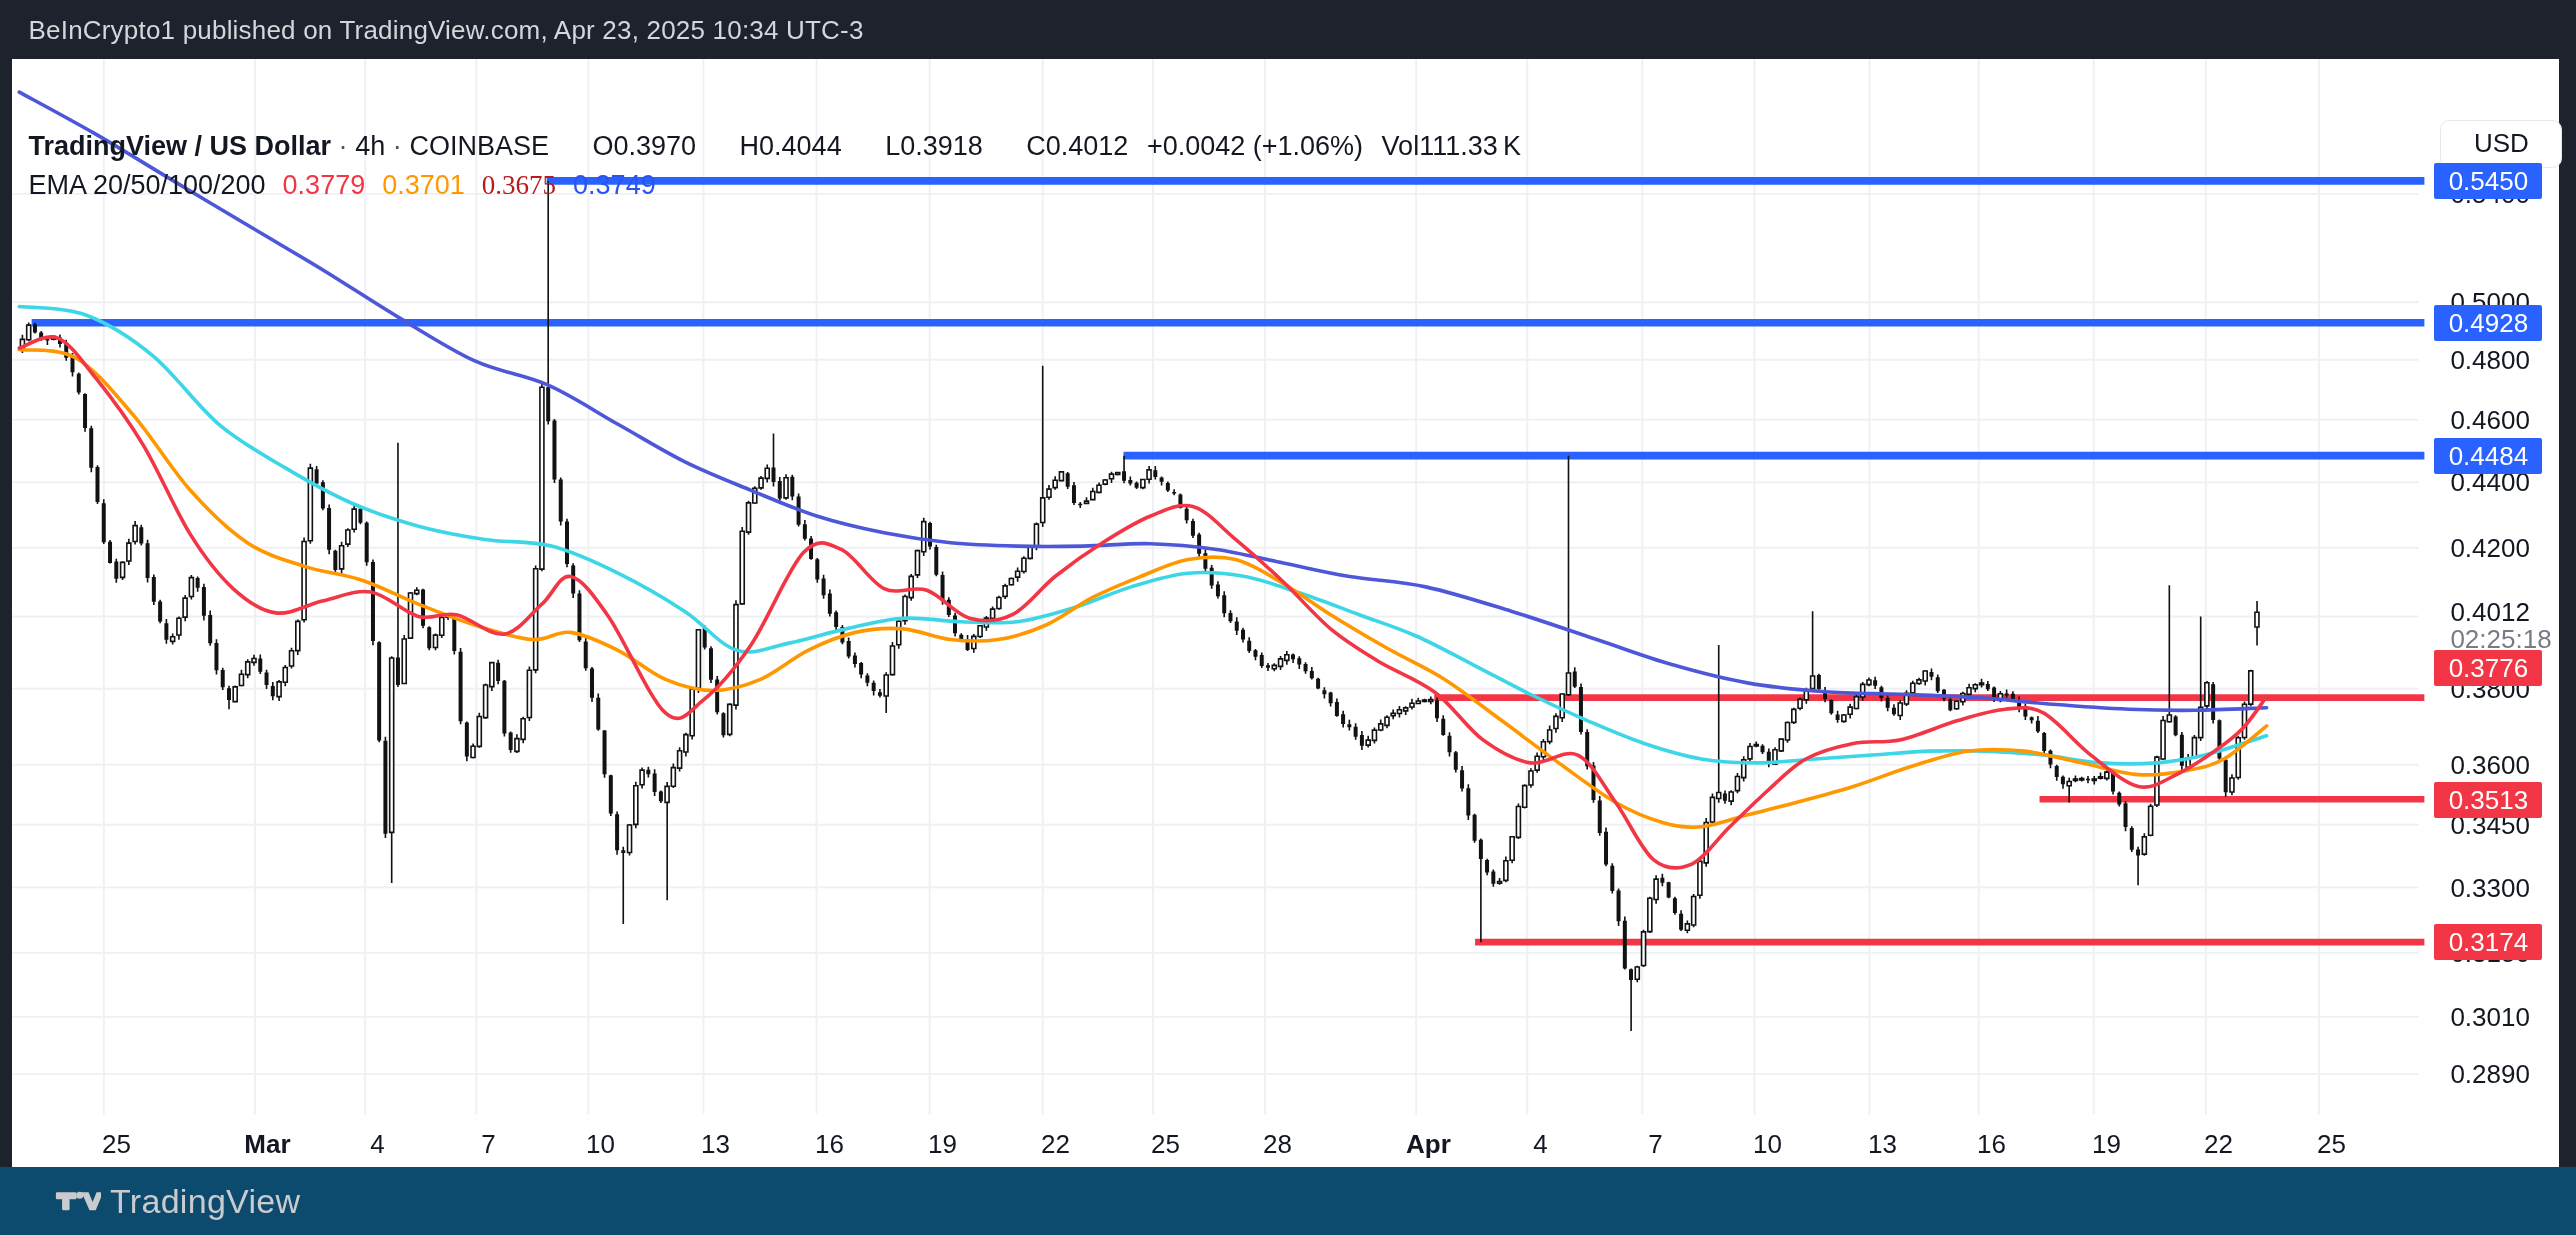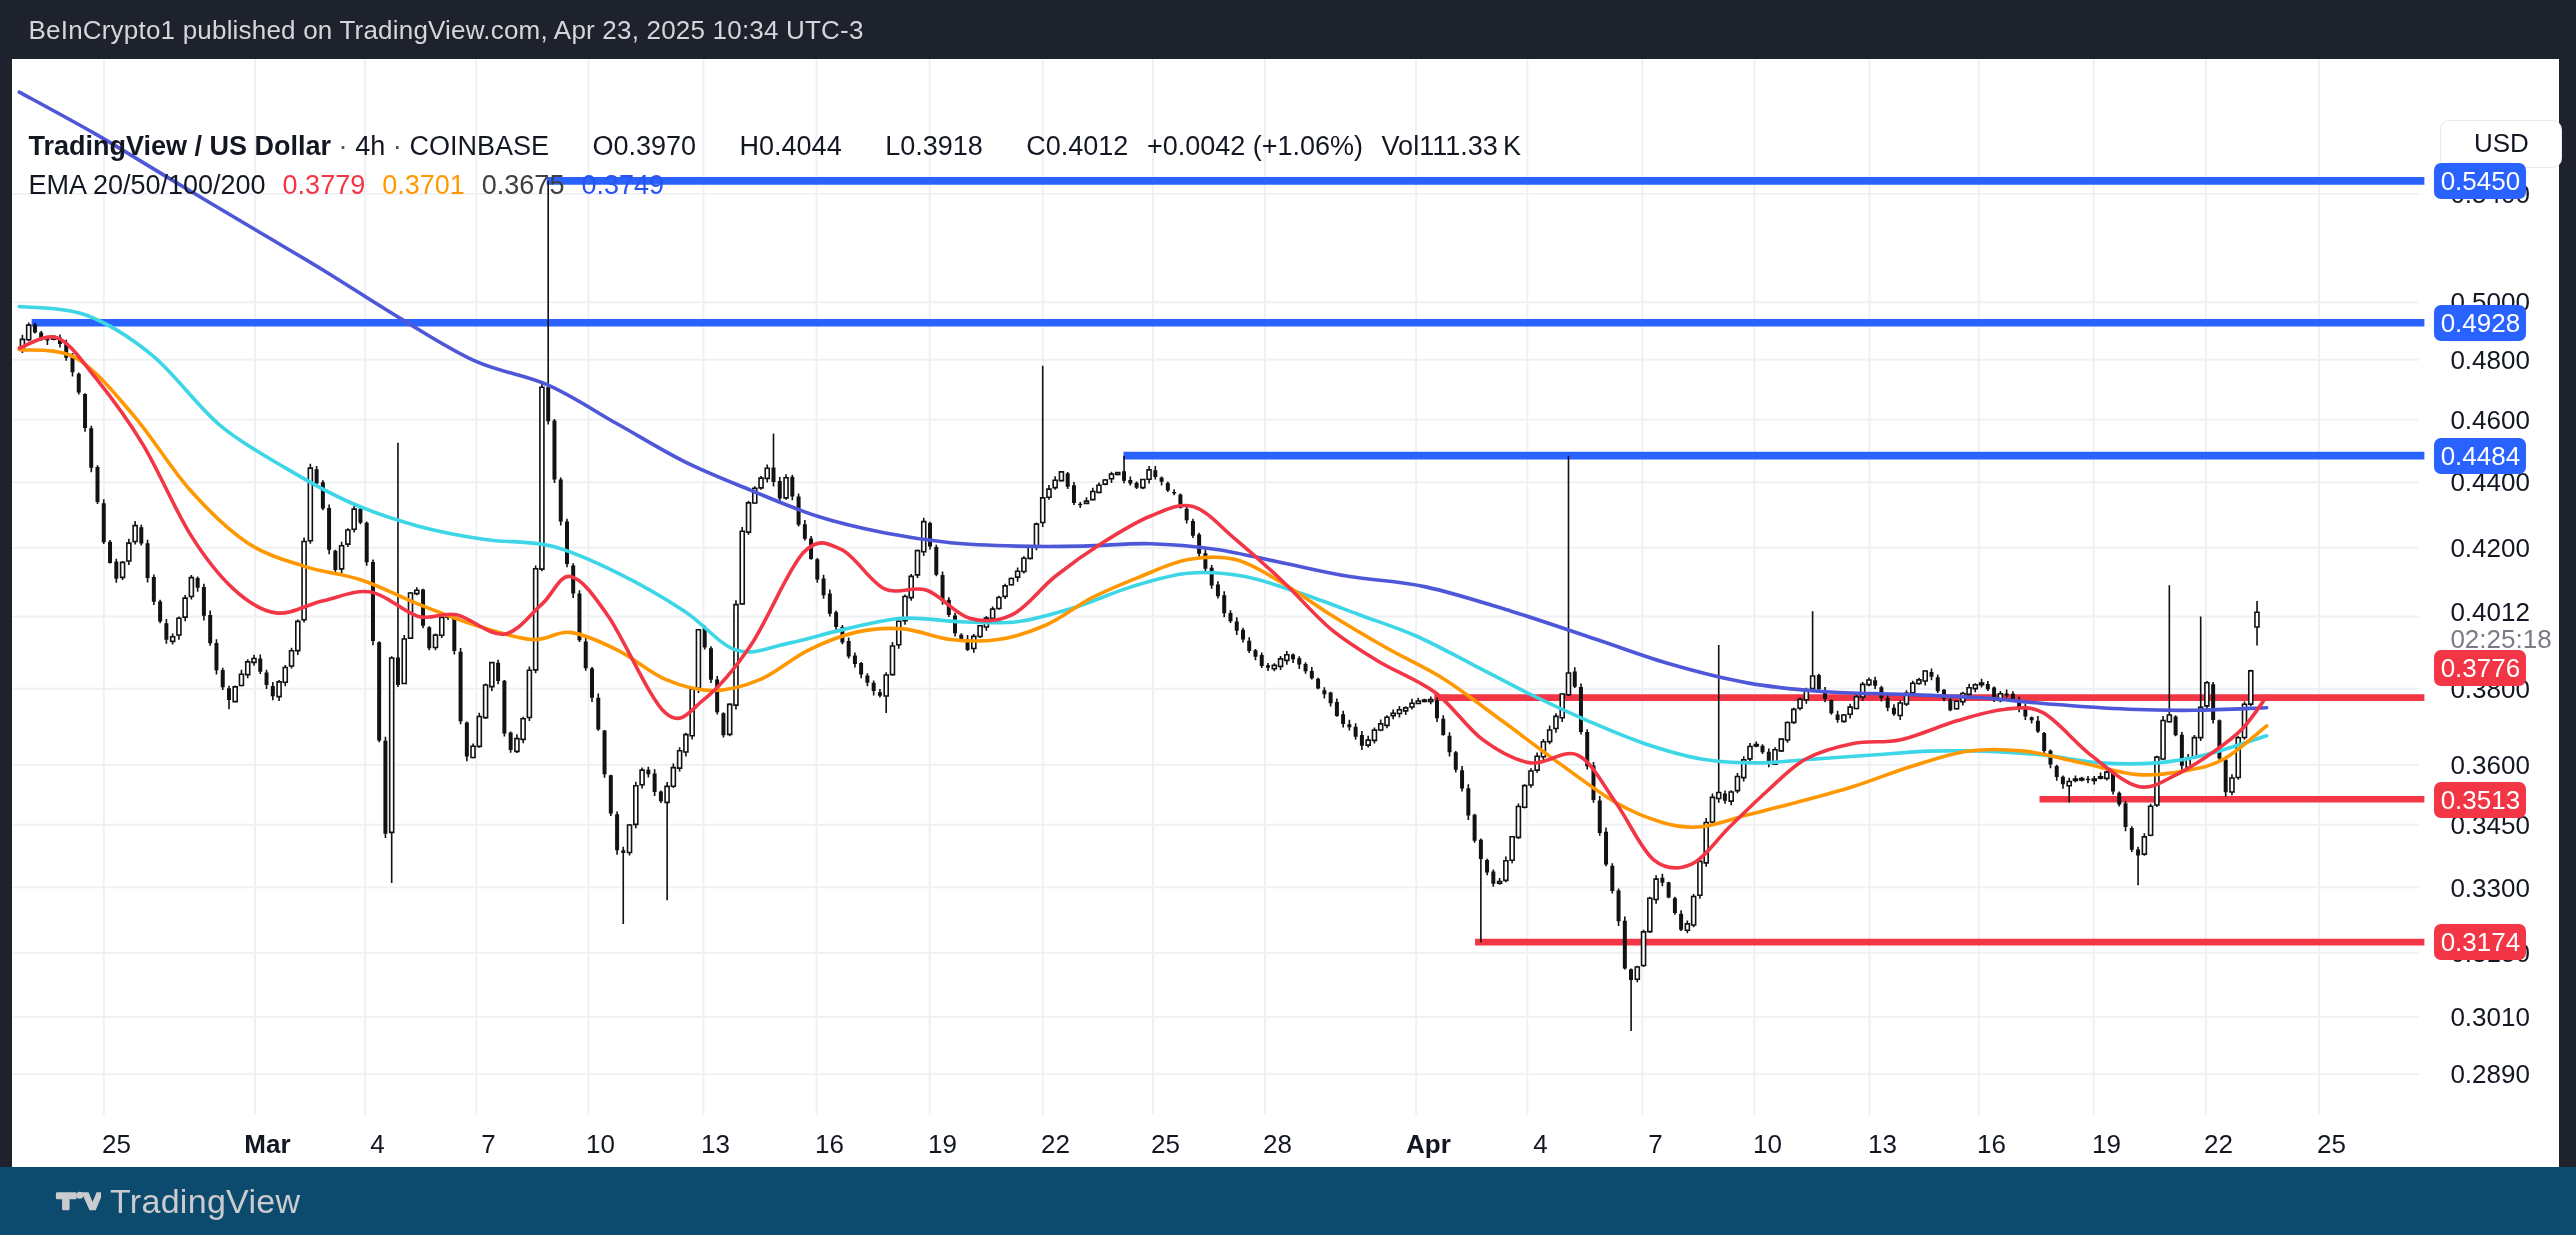--- a/index.html
+++ b/index.html
@@ -10,21 +10,21 @@
   .card{position:absolute;left:12.4px;top:59px;width:2547px;height:1108px;background:#ffffff;}
   .card svg{position:absolute;left:0;top:0;}
   .hdr1{position:absolute;left:16px;top:72px;height:30px;line-height:30px;font-size:27px;color:#131722;white-space:nowrap;}
   .hdr1 .sym{font-weight:700;}
   .hdr1 .sep{color:#50535e;padding:0 7.6px;}
   .hdr1 .ohlc{margin-left:36px;}
   .hdr1 .chg{margin-left:11px;}
   .hdr2{position:absolute;left:16px;top:111px;height:30px;line-height:30px;font-size:27px;color:#131722;white-space:nowrap;}
   .hdr2 span{margin-right:9.5px;}
   .axis-label{position:absolute;left:2438px;width:133px;font-size:26px;color:#131722;transform:translateY(-50%);white-space:nowrap;}
-  .badge{position:absolute;left:2422px;width:92px;height:36px;border-radius:7px;color:#fff;font-size:26px;
+  .badge{position:absolute;left:2422px;width:108px;height:36px;border-radius:2px;color:#fff;font-size:26px;
      text-align:center;line-height:36px;transform:translateY(-50%);}
   .cur-price{position:absolute;left:2438px;font-size:26px;color:#131722;transform:translateY(-50%);}
   .countdown{position:absolute;left:2438px;font-size:26px;color:#787b86;transform:translateY(-50%);}
   .usd-btn{position:absolute;left:2428px;top:61px;width:122px;height:48px;border:1.9px solid #e4e7ec;border-radius:9.5px;
      box-sizing:border-box;background:#fff;font-size:26px;color:#131722;text-align:center;line-height:44px;}
   .tlabel{position:absolute;top:1129px;width:86px;margin-left:-43px;text-align:center;font-size:26px;color:#131722;}
   .tlabel.bold{font-weight:700;}
   .botbar{position:absolute;left:0;top:1167px;width:2576px;height:68px;background:#0c4a6e;}
   .botbar .brand{position:absolute;left:110px;top:34px;transform:translateY(-50%);font-size:34px;color:#c9cbcf;font-weight:500;letter-spacing:0.3px;}
   .botbar svg{position:absolute;left:55px;top:13.3px;}
@@ -96,21 +96,21 @@
       <span class="ohlc">L0.3918</span>
       <span class="ohlc">C0.4012</span>
       <span class="chg">+0.0042 (+1.06%)</span>
       <span class="chg">Vol111.33 K</span>
     </div>
 
     <div class="hdr2">
       <span>EMA 20/50/100/200</span>
       <span id="ema20v" style="color: rgb(242, 54, 69);">0.3779</span>
       <span id="ema50v" style="color: rgb(255, 152, 0);">0.3701</span>
-      <span id="ema100v" style="color: #404040;">0.3675</span>
+      <span id="ema100v" style="color: #b91c1c; font-family: Liberation Serif, serif;">0.3675</span>
       <span id="ema200v" style="color: rgb(43, 83, 240);">0.3749</span>
     </div>
 
     <div class="usd-btn">
       <span>USD</span>
     </div>
 
     <div id="price-axis">
         <div class="axis-label" style="top: 135px;">0.5400</div>
         <div class="axis-label" style="top: 630px;">0.3800</div>

